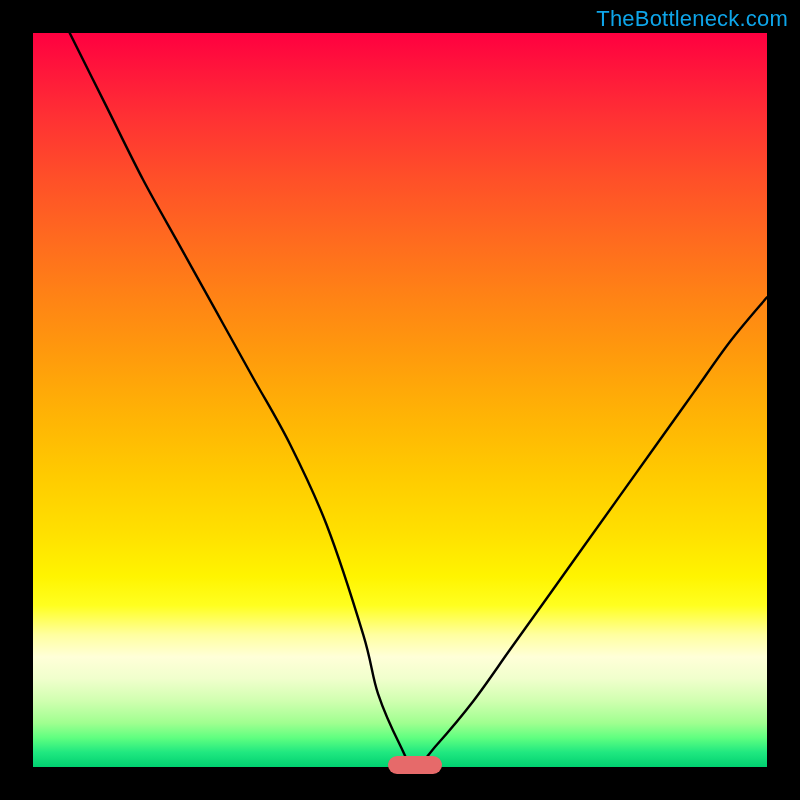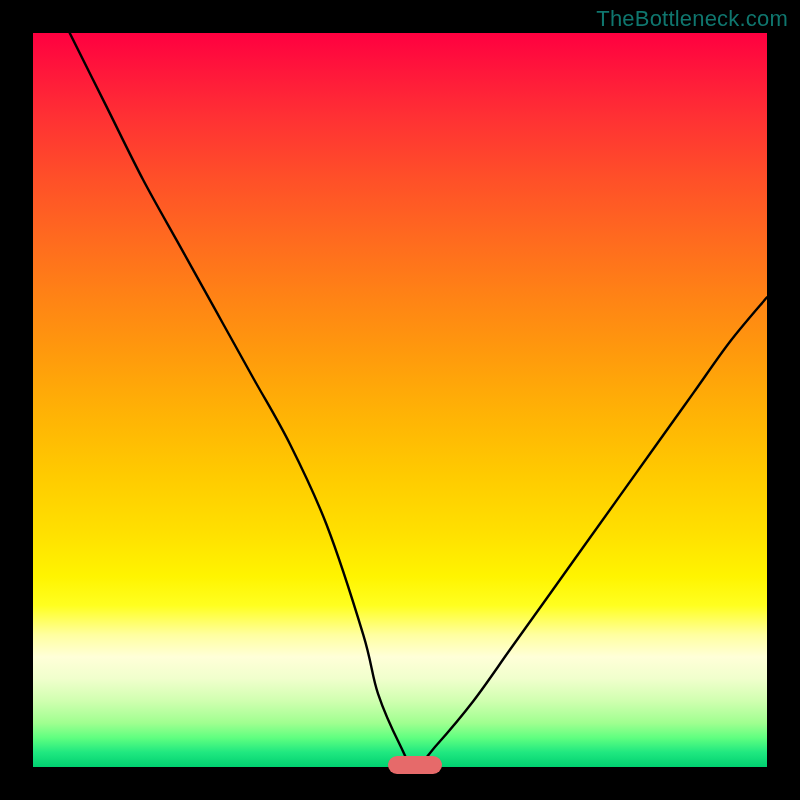--- a/index.html
+++ b/index.html
@@ -47,21 +47,21 @@
       #a0ff90 94%,
       #60ff80 96%,
       #20e880 98%,
       #00d070 100%
     );
   }
   .watermark {
     position: absolute;
     top: 6px;
     right: 12px;
-    color: #0f766e;
+    color: #0ea5e9;
     font-size: 22px;
     font-weight: 500;
     letter-spacing: 0.2px;
     z-index: 10;
   }
   svg.curve {
     position: absolute;
     left: 0;
     top: 0;
     width: 734px;

